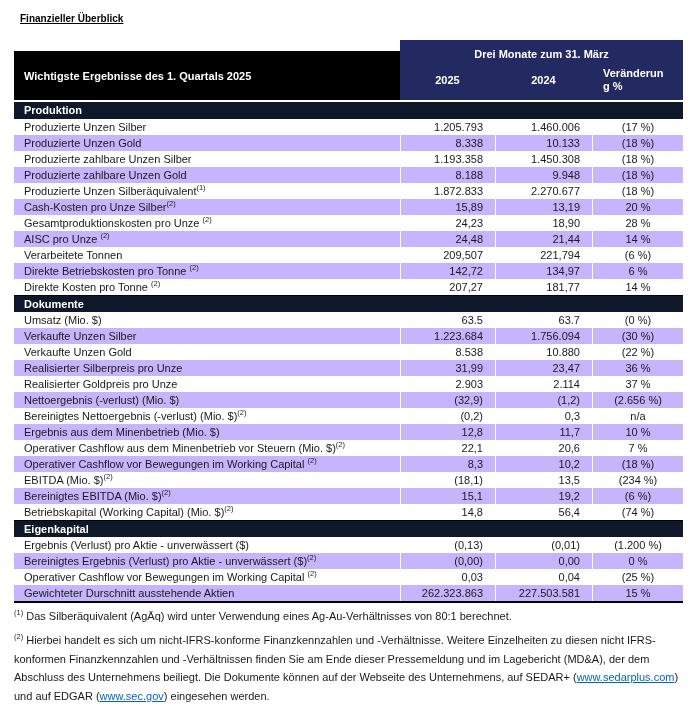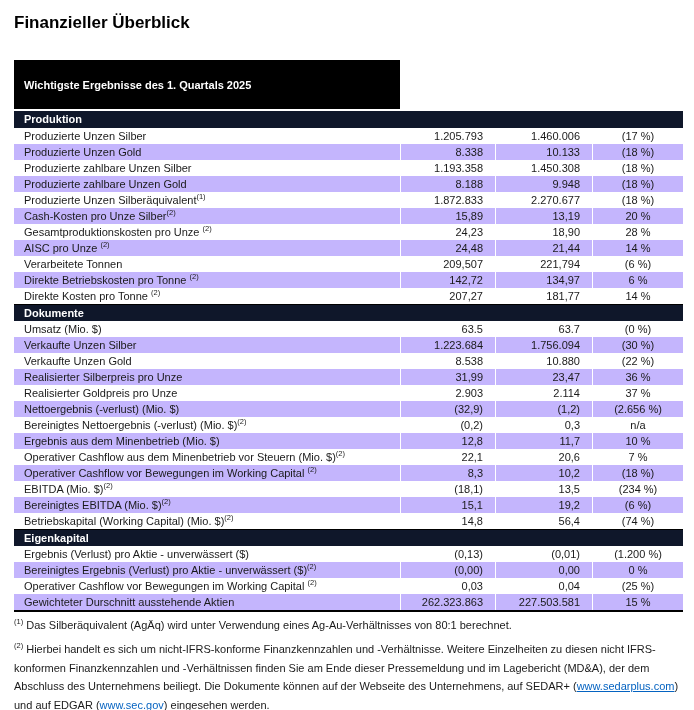--- a/index.html
+++ b/index.html
@@ -7,23 +7,24 @@
     padding: 0;
     width: 694px;
     height: 710px;
     background: #ffffff;
     overflow: hidden;
     font-family: "Liberation Sans", sans-serif;
     color: #1a1a1a;
     -webkit-font-smoothing: antialiased;
   }
   .page-title {
-    margin: 13px 0 0 14px;
-    font-size: 17px;
+    margin: 13px 0 0 20px;
+    font-size: 10px;
     font-weight: bold;
+    text-decoration: underline;
     color: #000;
   }
   .fin-table {
     width: 669px;
     margin: 16px 0 0 14px;
     font-size: 11px;
   }
   
   .thead { display: flex; height: 60px; }
   .th-left {
@@ -103,20 +104,28 @@
   }
 </style>
 </head>
 <body>
 
 <div class="page-title">Finanzieller Überblick</div>
 
 <div class="fin-table">
   <div class="thead">
     <div class="th-left">Wichtigste Ergebnisse des 1. Quartals 2025</div>
+    <div class="th-right">
+      <div class="period-label">Drei Monate zum 31. März</div>
+      <div class="year-cols">
+        <div class="col-2025">2025</div>
+        <div class="col-2024">2024</div>
+        <div class="col-change">Veränderung %</div>
+      </div>
+    </div>
   </div>
   <div id="table-body">
       <div class="section-row first">Produktion</div>
       <div class="row">
         <div class="cell-label">Produzierte Unzen Silber</div>
         <div class="cell-v25">1.205.793</div>
         <div class="cell-v24">1.460.006</div>
         <div class="cell-ch">(17 %)</div>
       </div>
       <div class="row alt">

